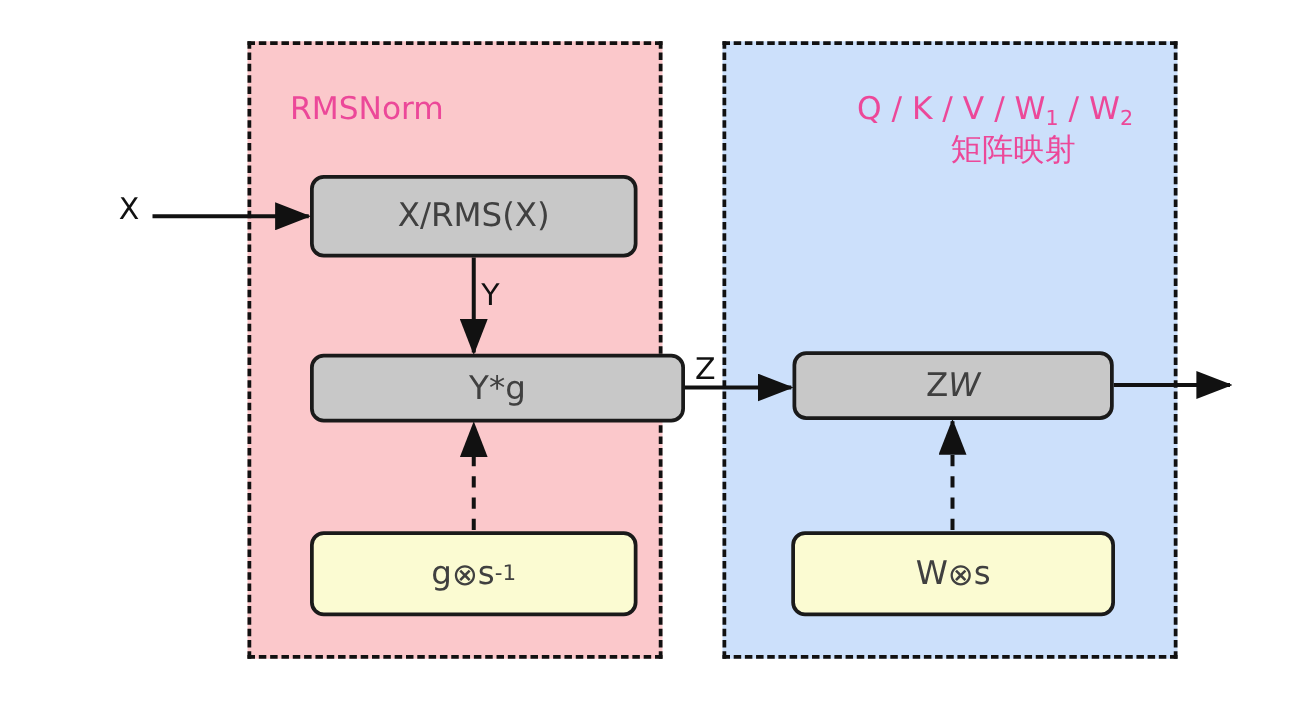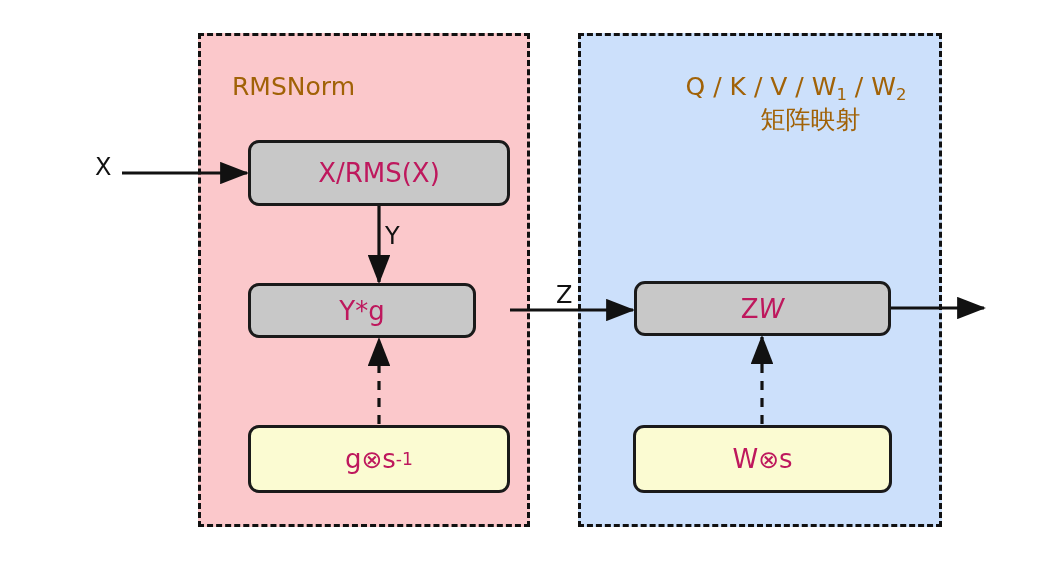--- a/index.html
+++ b/index.html
@@ -32,21 +32,21 @@
   #panel-projection {
     left: 578px;
     top: 33px;
     width: 364px;
     height: 494px;
     background: #cce0fb;
   }
 
   .panel-title {
     position: absolute;
-    color: #a16207;
+    color: #ec4899;
     font-size: 25px;
     line-height: 1.22;
     white-space: pre;
   }
   #title-rmsnorm {
     left: 232px;
     top: 72px;
     text-align: left;
   }
   #title-projection {
@@ -63,29 +63,29 @@
 
   
   .node {
     position: absolute;
     box-sizing: border-box;
     border: 3px solid #1a1a1a;
     border-radius: 11px;
     display: flex;
     align-items: center;
     justify-content: center;
-    color: #be185d;
+    color: #404040;
     font-size: 26px;
     white-space: nowrap;
   }
   .node.gray   { background: #c8c8c8; }
   .node.yellow { background: #fbfbd2; }
 
   #node-xrms   { left: 248px; top: 140px; width: 262px; height: 66px; }
-  #node-yg     { left: 248px; top: 283px; width: 228px; height: 55px; }
+  #node-yg     { left: 248px; top: 283px; width: 300px; height: 55px; }
   #node-gs     { left: 248px; top: 425px; width: 262px; height: 68px; }
   #node-zw     { left: 634px; top: 281px; width: 257px; height: 55px; }
   #node-ws     { left: 633px; top: 425px; width: 259px; height: 68px; }
 
   .ital { font-style: italic; }
   .sup  { font-size: 0.66em; vertical-align: 0.48em; }
   .otimes { font-size: 0.95em; }
 
   
   #edges {

